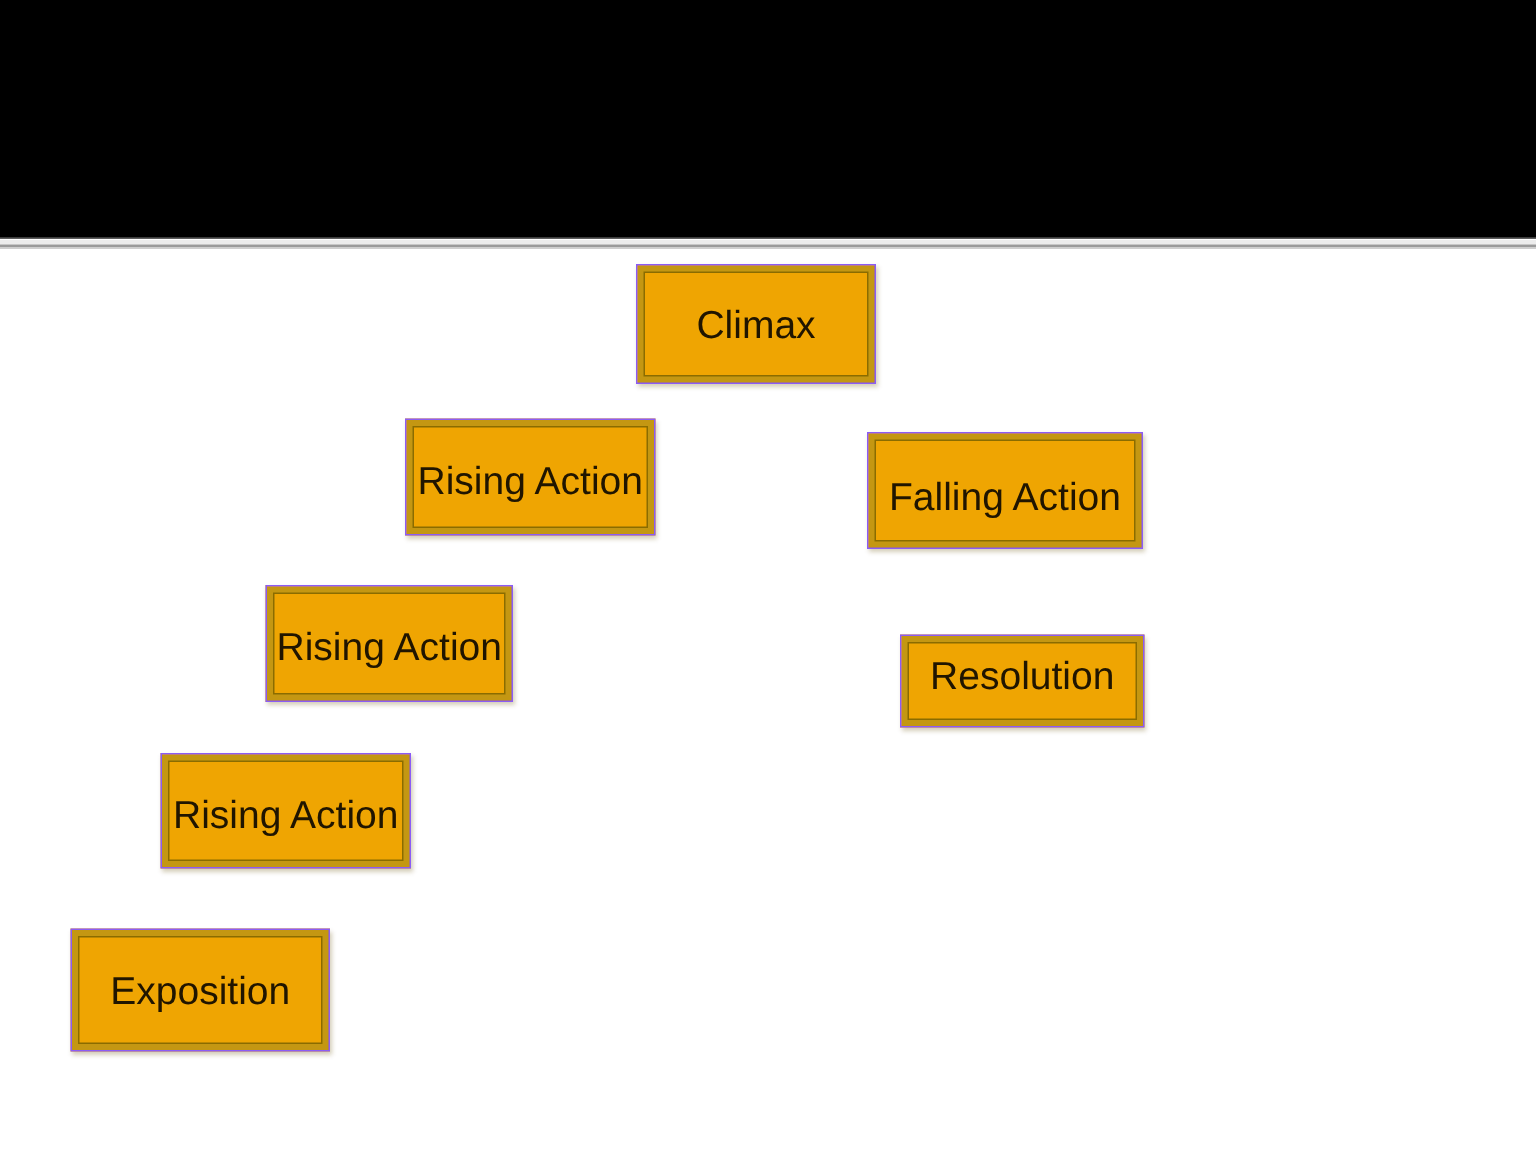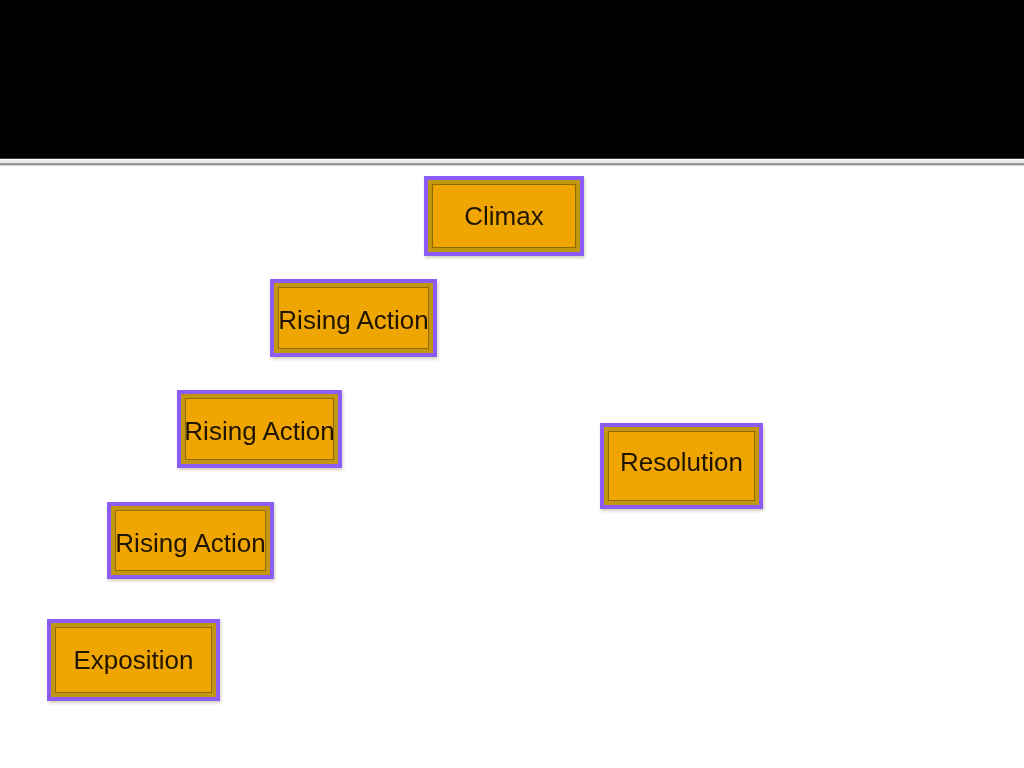--- a/index.html
+++ b/index.html
@@ -34,38 +34,38 @@
   .divider .d2 { height: 2px; background: #9a9a9a; }
   .divider .d3 { height: 1px; background: #cfcfcf; }
 
   
   .shape {
     position: absolute;
     display: flex;
     align-items: center;
     justify-content: center;
     background: #EFA502;
-    border: 4px solid #8b5cf6;
+    border: 1px solid #8b5cf6;
     box-shadow:
       inset 0 0 0 4px #C49712,
       inset 0 0 0 5px #8a6c00,
       1px 2px 3px rgba(100, 80, 0, 0.28);
     color: #201500;
     font-size: 26px;
     letter-spacing: 0px;
     text-align: center;
     white-space: nowrap;
   }
   .shape .label { pointer-events: none; }
 
   .b-climax            { left: 424px; top: 176px; width: 160px; height: 80px; }
   .b-rising-top        { left: 270px; top: 279px; width: 167px; height: 78px; padding-top: 5px; }
   .b-falling           { left: 578px; top: 288px; width: 184px; height: 78px; padding-top: 9px; }
   .b-rising-middle     { left: 177px; top: 390px; width: 165px; height: 78px; padding-top: 5px; }
-  .b-resolution        { left: 600px; top: 423px; width: 163px; height: 86px; padding-bottom: 8px; }
+  .b-resolution        { left: 600px; top: 423px; width: 163px; height: 62px; padding-bottom: 8px; }
   .b-rising-lower      { left: 107px; top: 502px; width: 167px; height: 77px; padding-top: 5px; }
   .b-exposition        { left:  47px; top: 619px; width: 173px; height: 82px; }
 </style>
 </head>
 <body>
 
 <div class="slide">
 
   <div class="title-bar"></div>
 
@@ -76,20 +76,23 @@
   </div>
 
   <div class="shape b-climax">
     <span class="label">Climax</span>
   </div>
 
   <div class="shape b-rising-top">
     <span class="label">Rising Action</span>
   </div>
 
+  <div class="shape b-falling">
+    <span class="label">Falling Action</span>
+  </div>
 
   <div class="shape b-rising-middle">
     <span class="label">Rising Action</span>
   </div>
 
   <div class="shape b-resolution">
     <span class="label">Resolution</span>
   </div>
 
   <div class="shape b-rising-lower">

